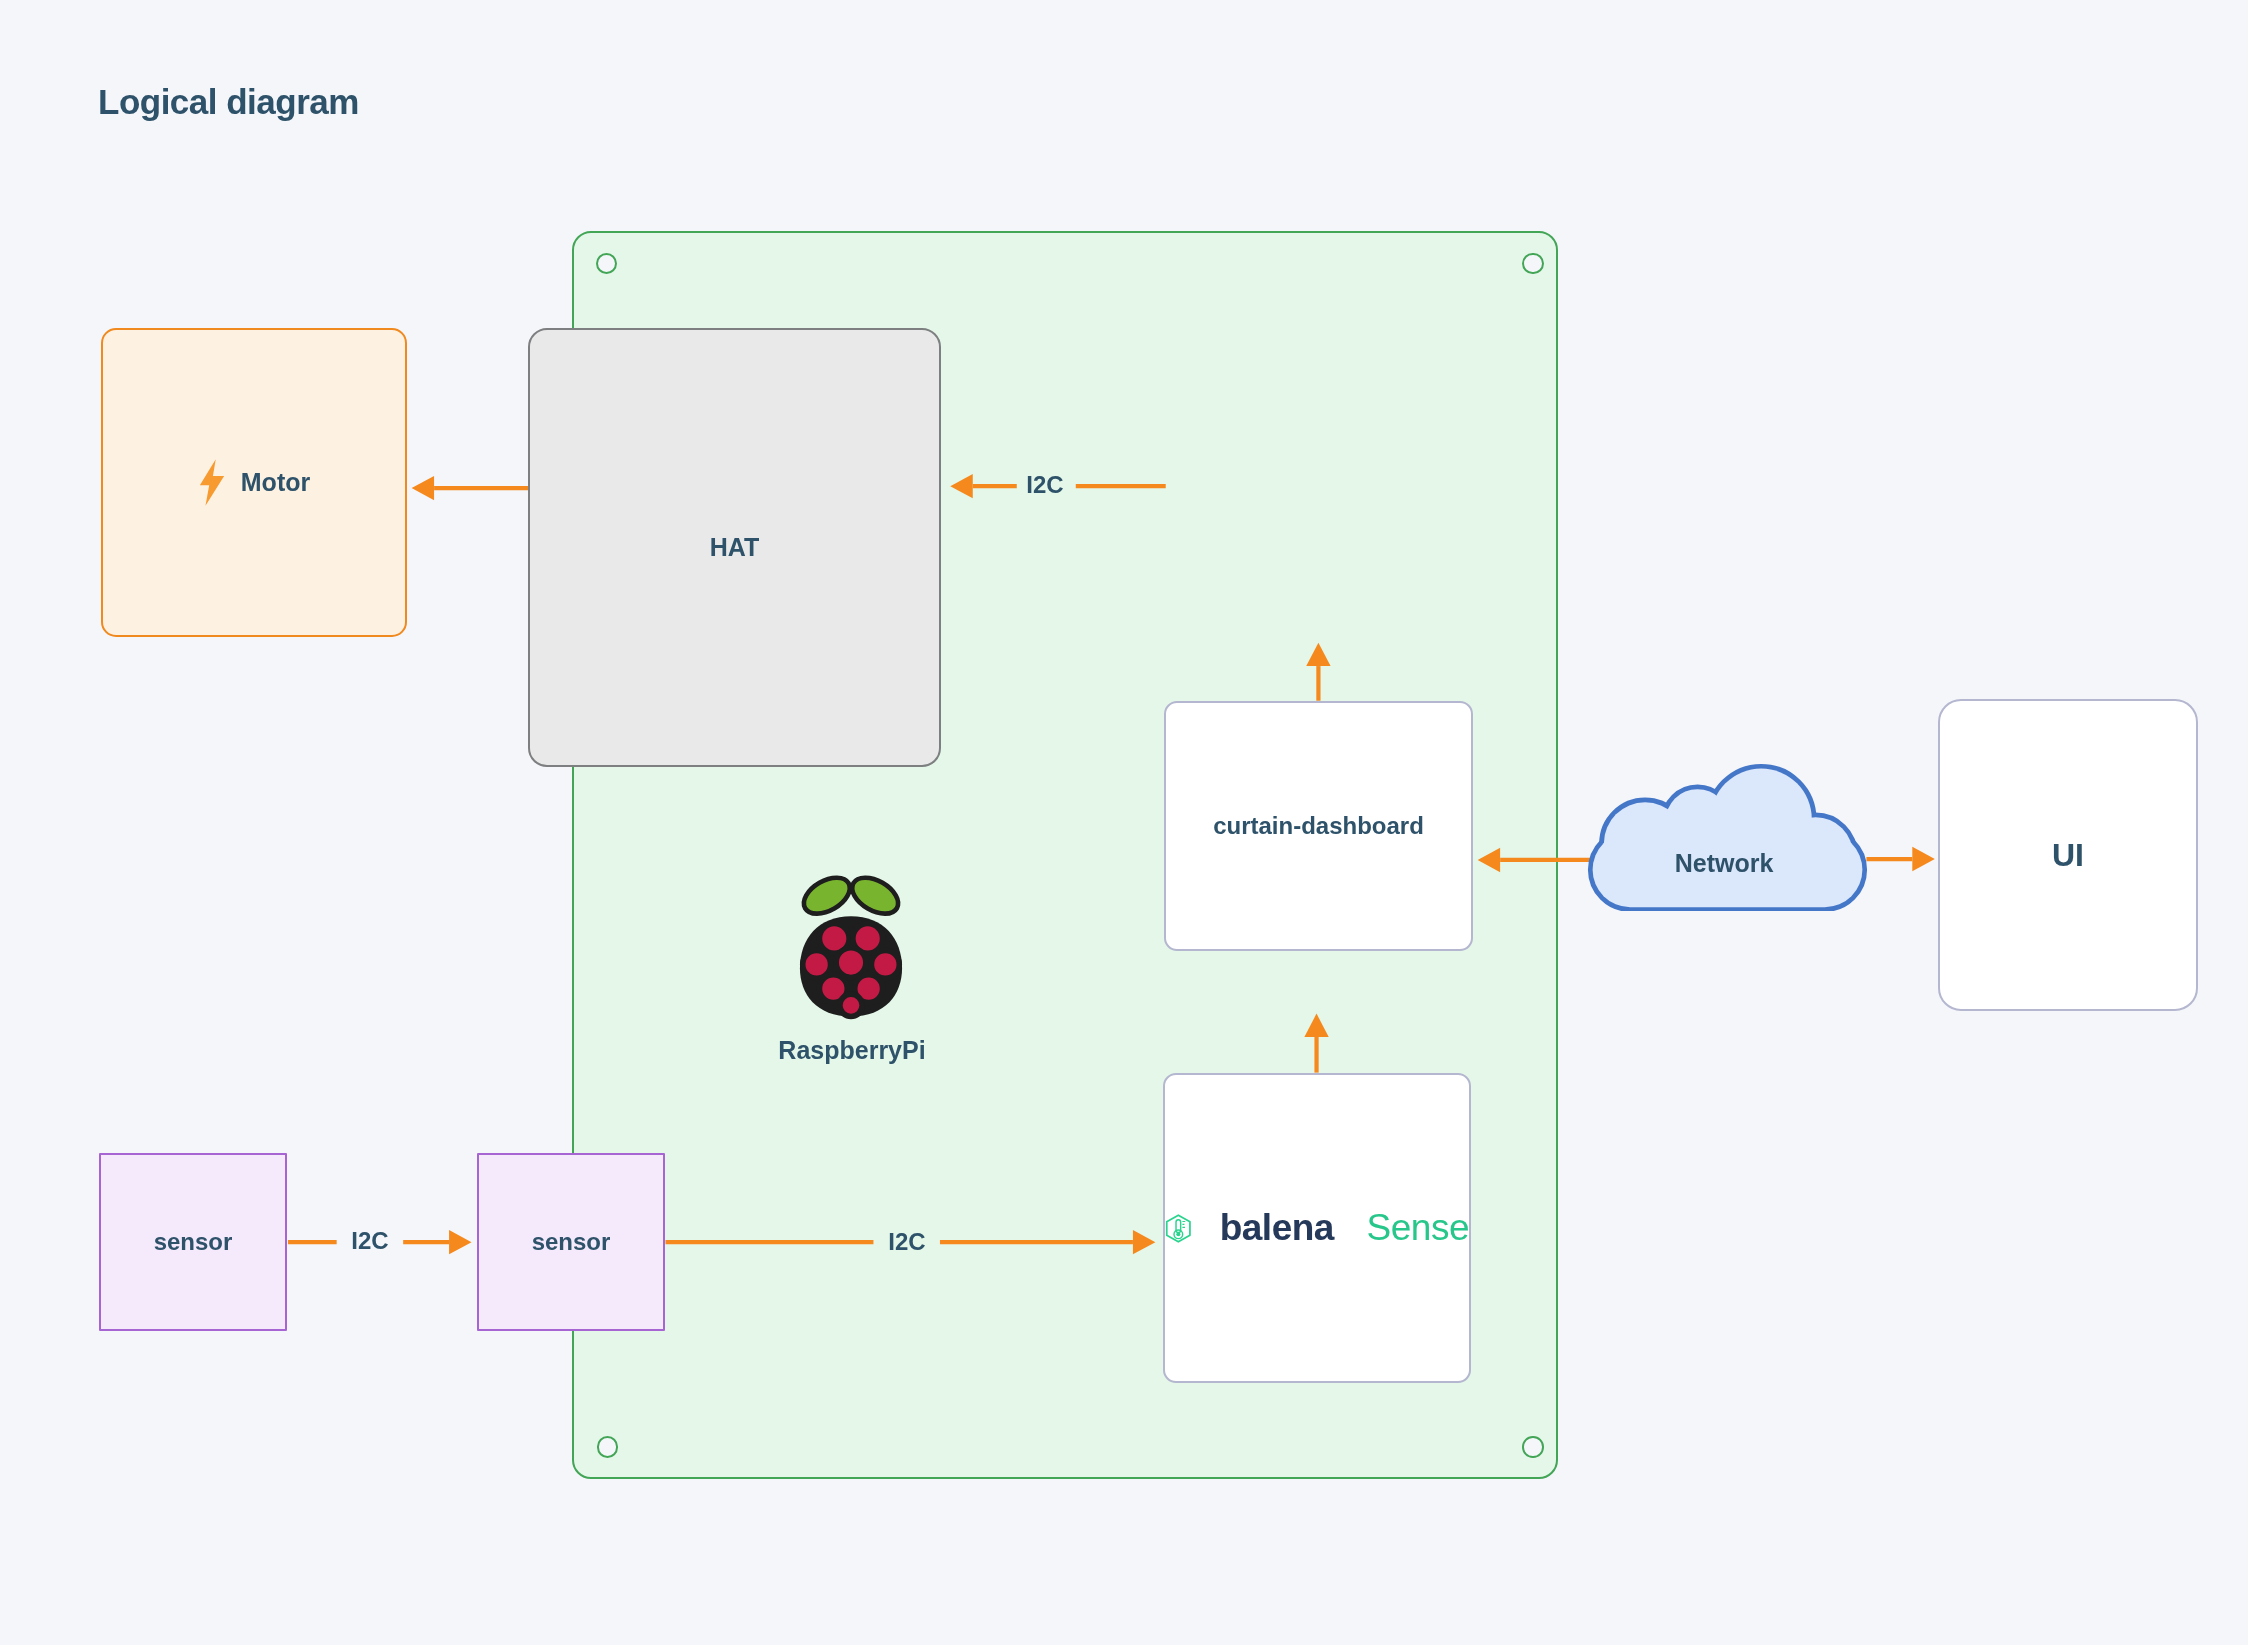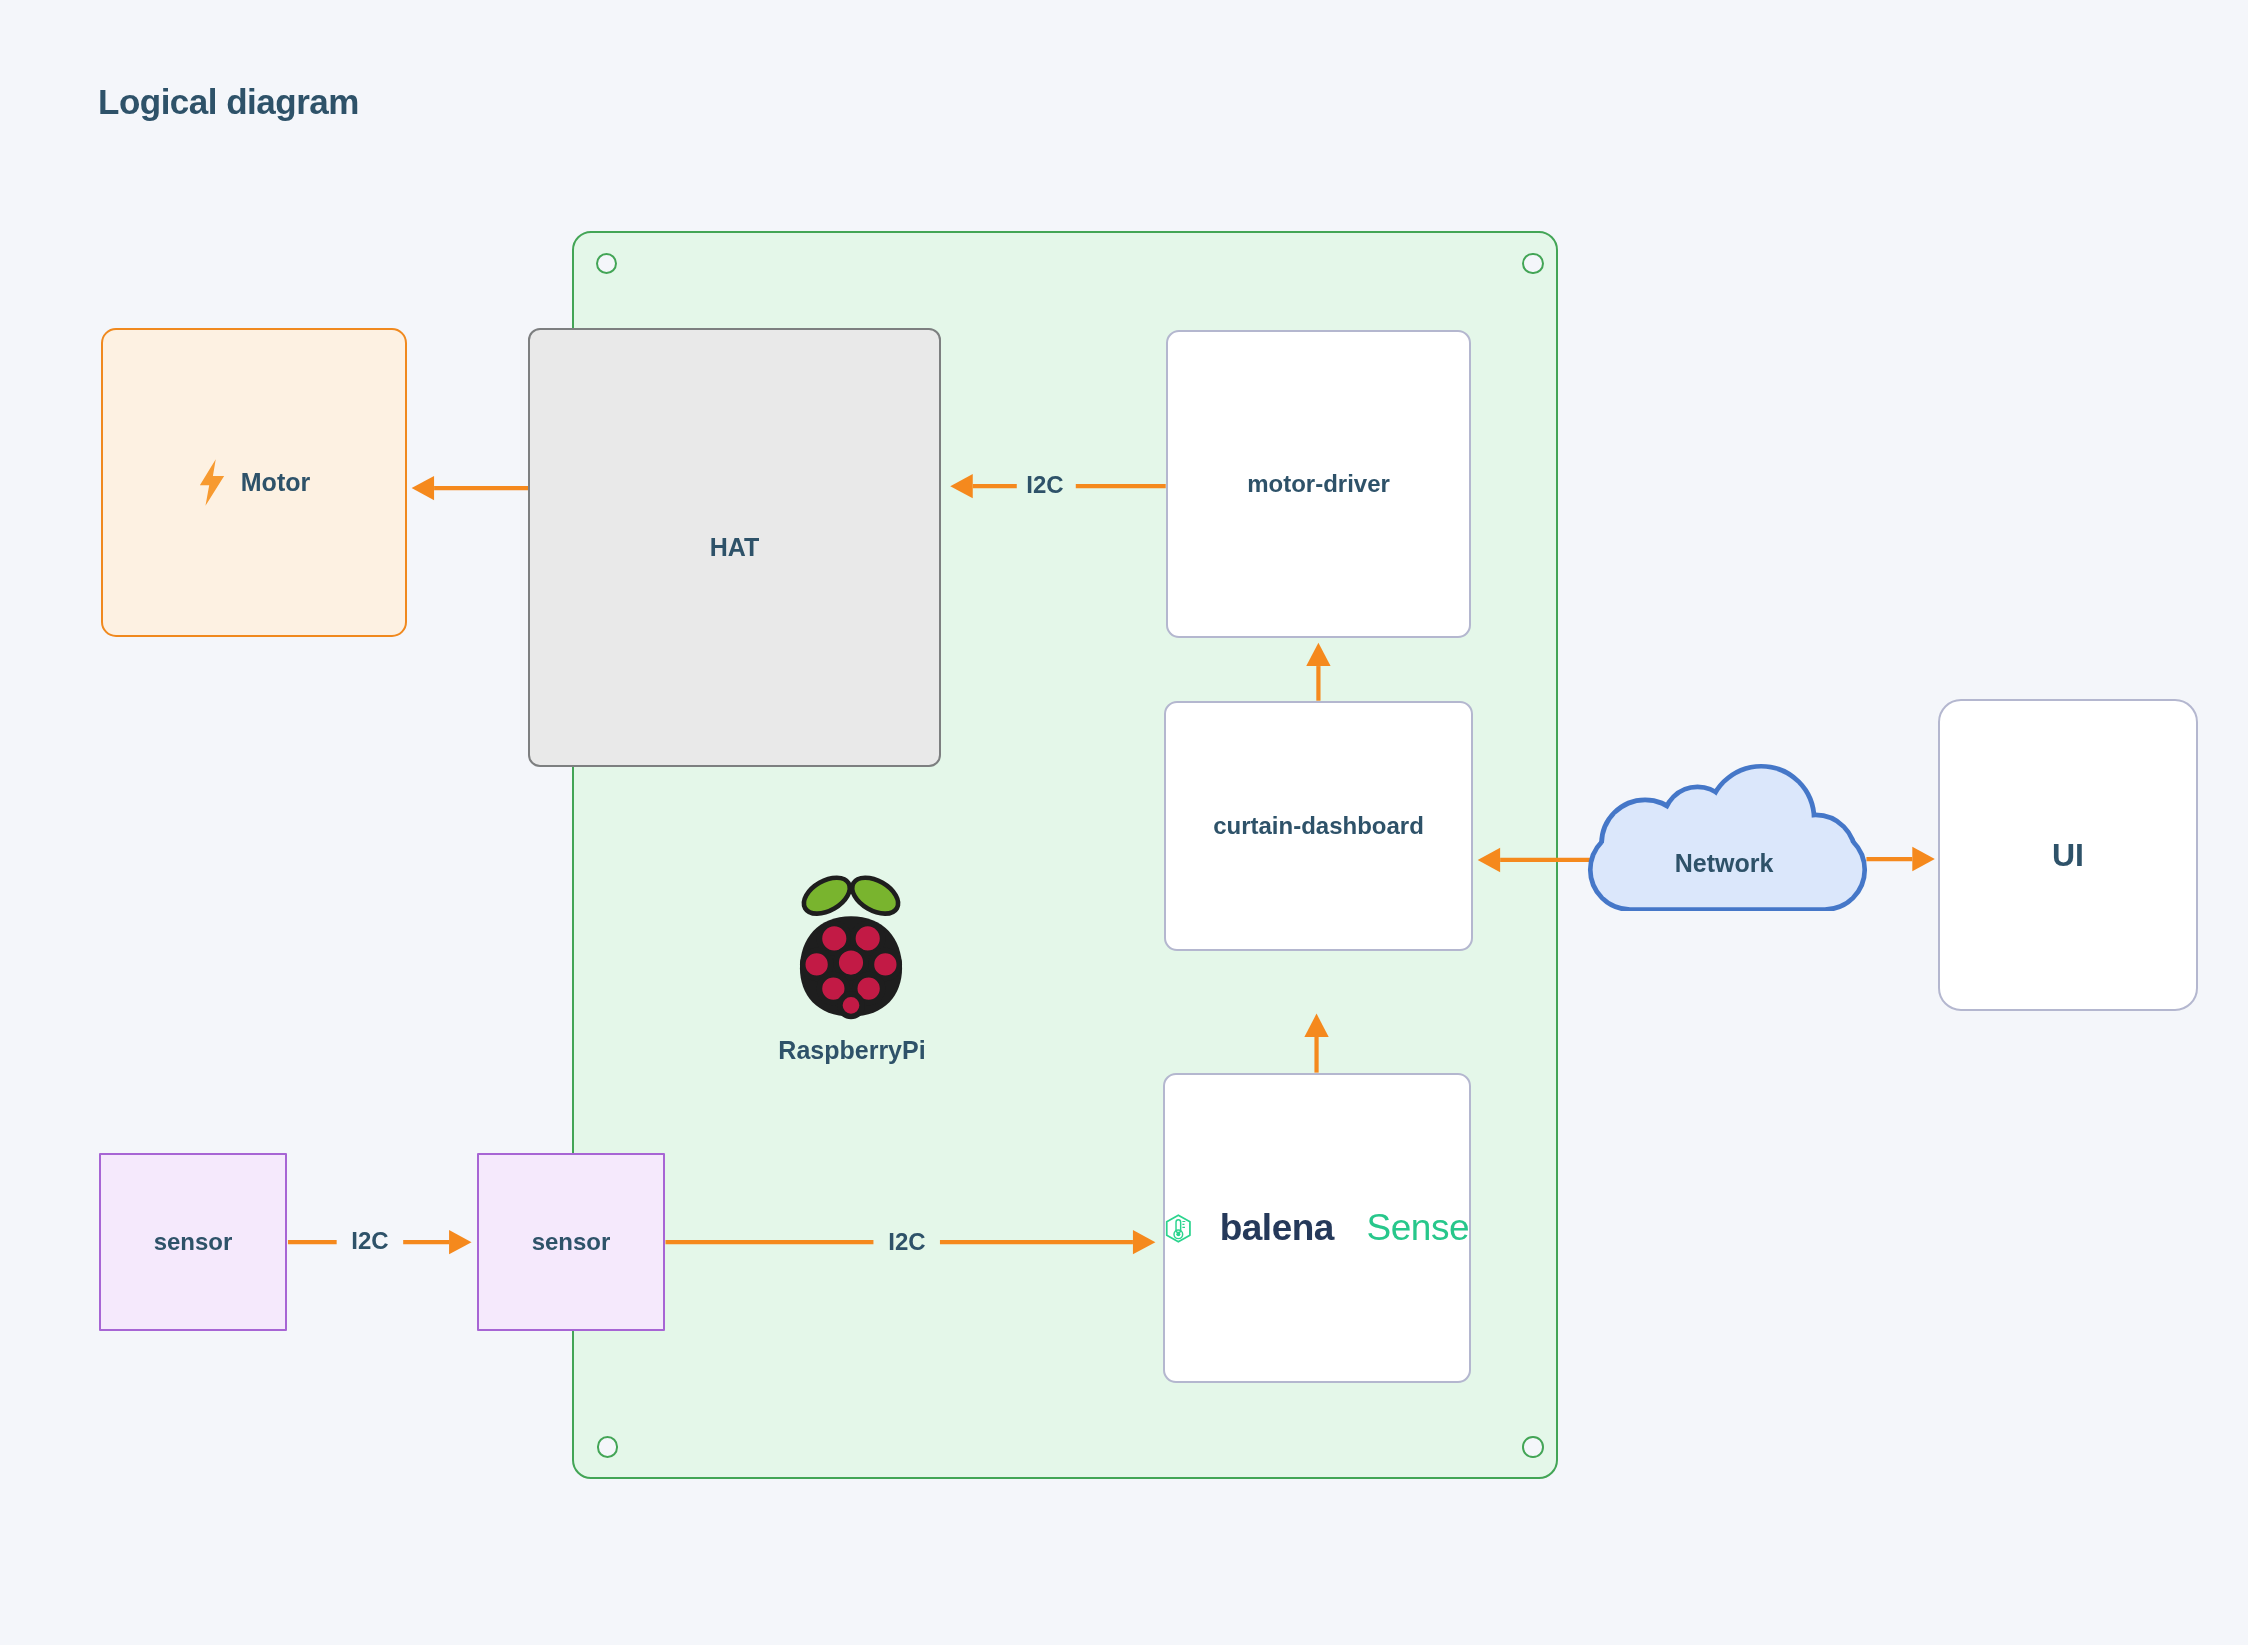--- a/index.html
+++ b/index.html
@@ -10,21 +10,21 @@
          border:2.3px solid #43a556;border-radius:19px;box-sizing:border-box;}
   .hole{position:absolute;width:21.5px;height:21.5px;border-radius:50%;background:#f4f6fa;
         border:2.3px solid #43a556;box-sizing:border-box;}
   .hole.tl{left:21.5px;top:19.7px;} .hole.tr{left:948px;top:19.7px;}
   .hole.bl{left:22.5px;top:1203px;} .hole.br{left:948px;top:1203px;}
   .node{position:absolute;display:flex;align-items:center;justify-content:center;box-sizing:border-box;
         font-weight:700;color:#2e5269;text-align:center;}
   .motor{left:101px;top:328px;width:306px;height:309px;background:#fdf1e2;border:2.8px solid #f0891e;
          border-radius:15px;gap:15px;font-size:25px;}
   .hat{left:528px;top:328px;width:413px;height:439px;background:#e9e9e9;border:2.8px solid #7d7f80;
-       border-radius:12px;font-size:25px;}
+       border-radius:19px;font-size:25px;}
   .whitebox{background:#ffffff;border:2.3px solid #b4b7cf;border-radius:13px;font-size:24px;}
   .motor-driver{left:1166px;top:330px;width:305px;height:308px;}
   .curtain-dashboard{left:1164px;top:701px;width:309px;height:250px;}
   .balena{left:1163px;top:1073px;width:308px;height:310px;gap:28px;}
   .balena .brand{font-size:37px;font-weight:700;color:#25395a;letter-spacing:-0.5px;}
   .balena .product{font-size:37px;font-weight:400;color:#27c78b;margin-left:4.7px;letter-spacing:-0.5px;}
   .sensor{background:#f5e9fc;border:2.8px solid #a765d4;border-radius:1px;font-size:24px;}
   .sensor1{left:99px;top:1153px;width:188px;height:178px;}
   .sensor2{left:477px;top:1153px;width:188px;height:178px;}
   .ui{left:1938px;top:699px;width:260px;height:312px;background:#ffffff;border:2.3px solid #b4b7cf;
@@ -97,23 +97,20 @@
     <svg width="28" height="49" viewBox="0 0 30 52">
       <path d="M19 1 L2 29 L12 29 L8 51 L28 19 L16 19 Z" fill="#f79a30"></path>
     </svg>
     <span>Motor</span>
   </div>
 
   <div class="node hat">
     <span>HAT</span>
   </div>
 
-  <div class="node whitebox motor-driver">
-    <span>motor-driver</span>
-  </div>
 
   <div class="node whitebox curtain-dashboard">
     <span>curtain-dashboard</span>
   </div>
 
   <div class="node whitebox balena">
     <svg width="43" height="47" viewBox="0 0 46 50">
       <polygon points="23,2 43,13.5 43,36.5 23,48 3,36.5 3,13.5" fill="none" stroke="#2bd48e" stroke-width="3" stroke-linejoin="round"></polygon>
       <rect x="19" y="10" width="8" height="22" rx="4" fill="none" stroke="#2bd48e" stroke-width="2.5"></rect>
       <circle cx="23" cy="35" r="7.5" fill="none" stroke="#2bd48e" stroke-width="2.5"></circle>

